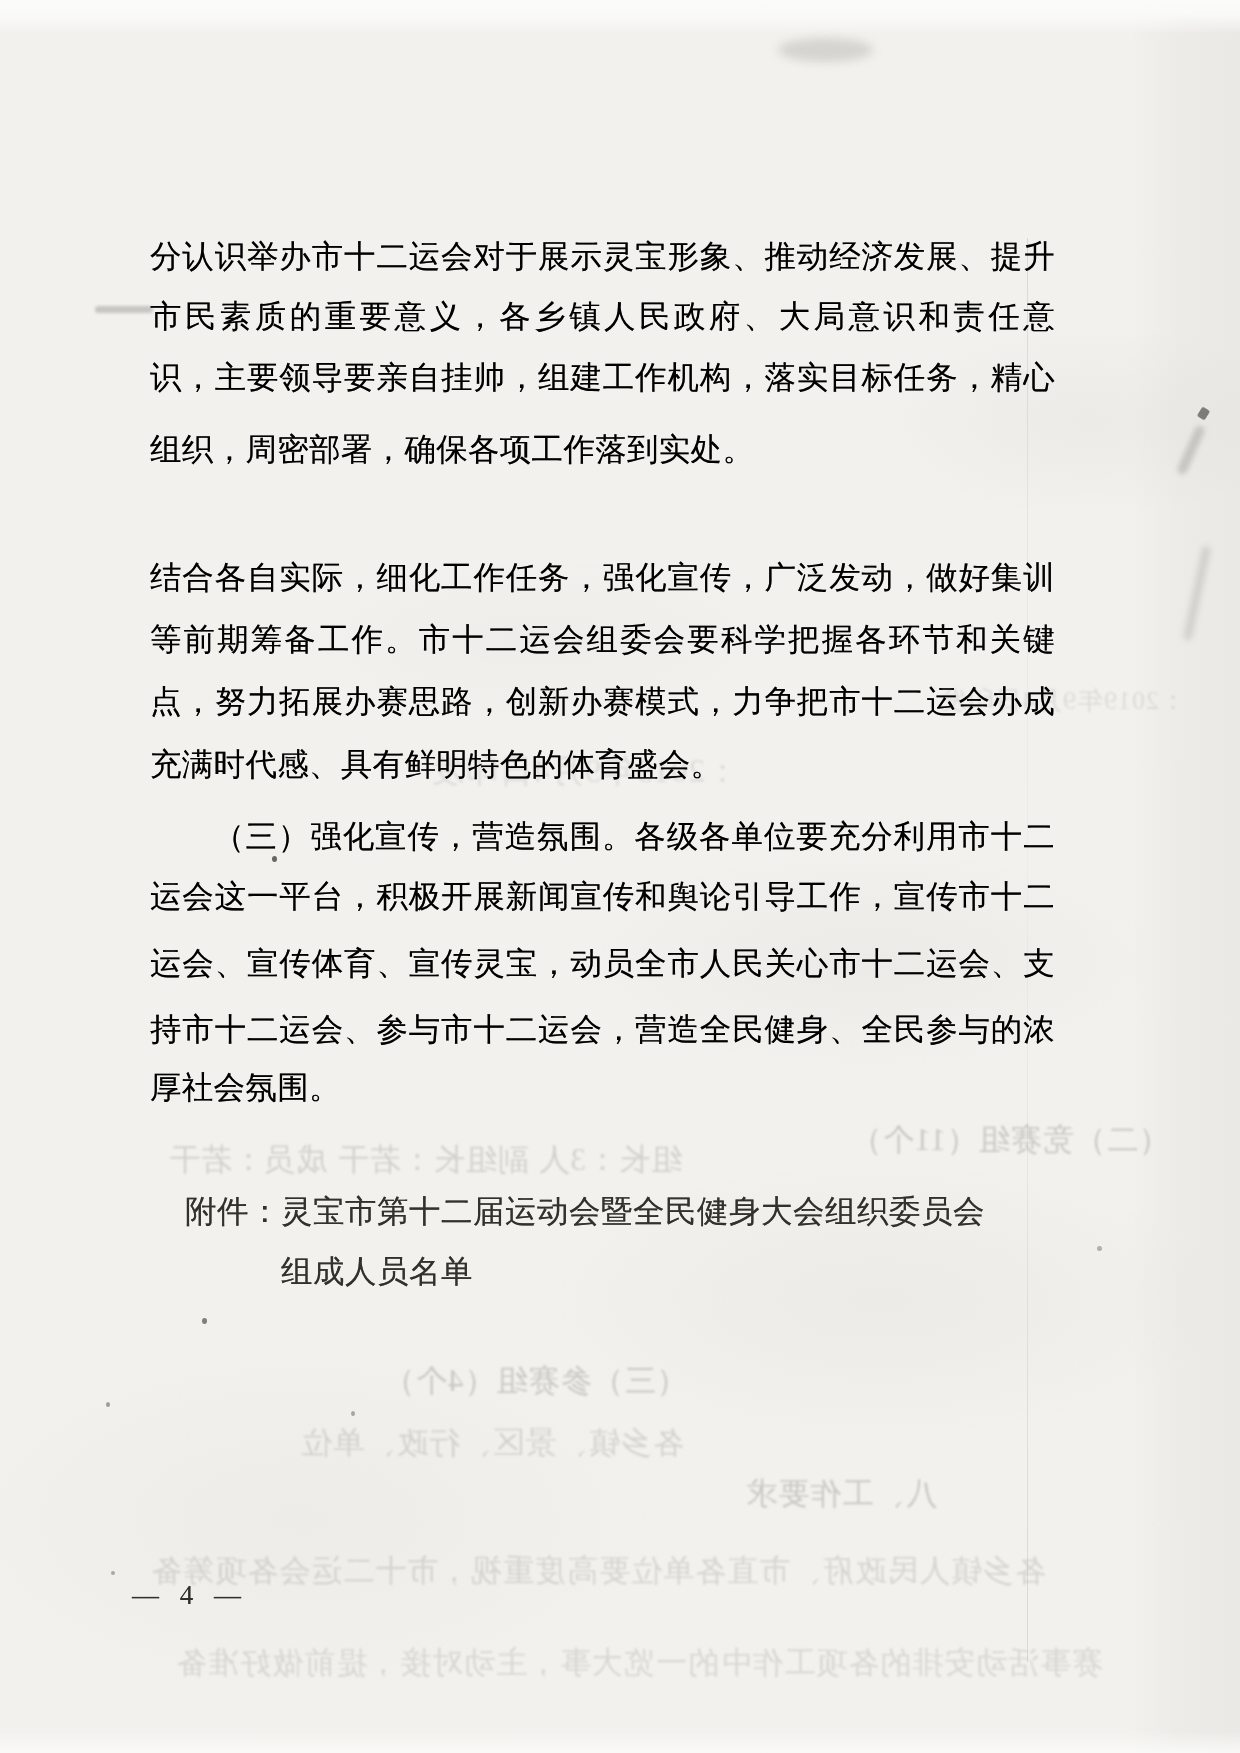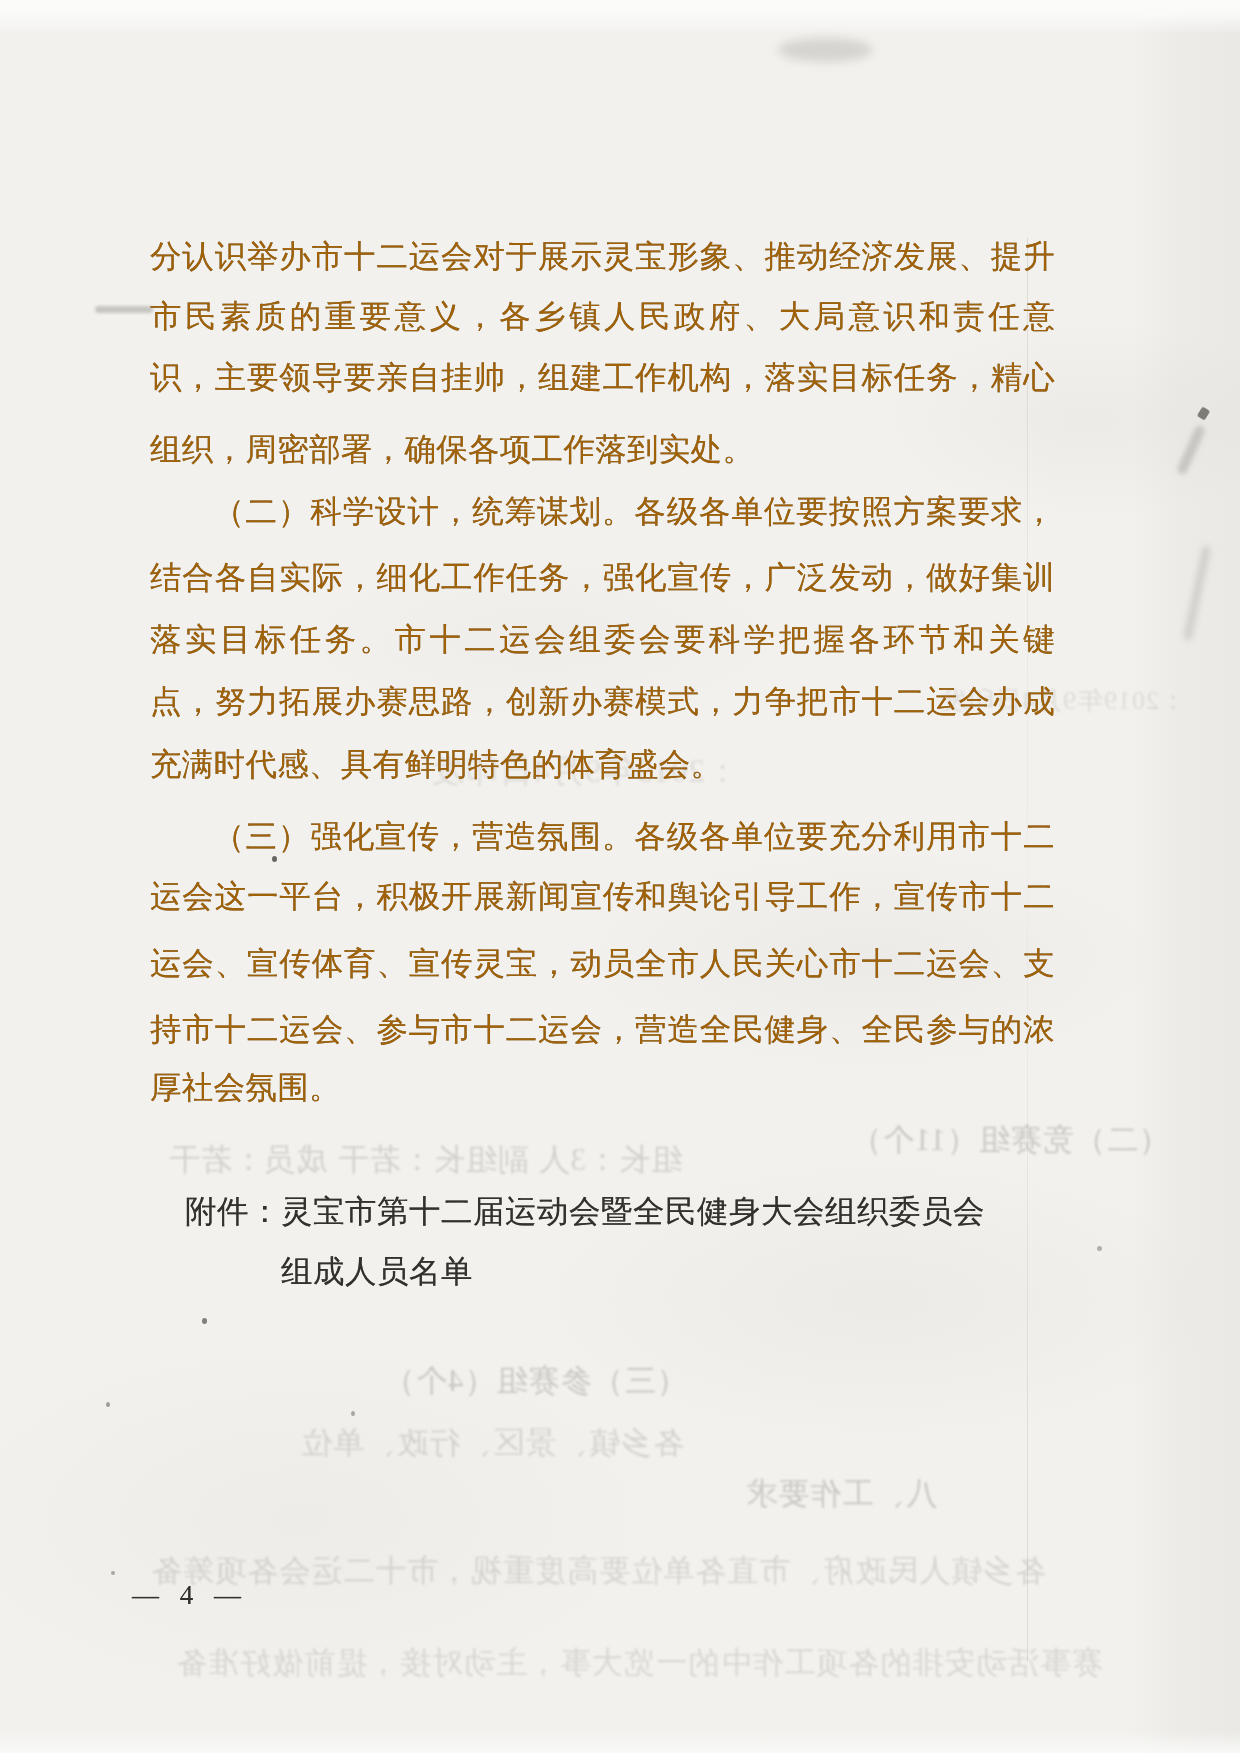--- a/index.html
+++ b/index.html
@@ -22,21 +22,21 @@
       radial-gradient(ellipse 420px 160px at 870px 960px, rgba(120,115,105,.05), transparent 70%),
       radial-gradient(ellipse 500px 200px at 880px 1300px, rgba(120,115,105,.05), transparent 70%),
       radial-gradient(ellipse 300px 140px at 1090px 420px, rgba(120,115,105,.05), transparent 70%),
       radial-gradient(ellipse 520px 260px at 300px 1520px, rgba(120,115,105,.04), transparent 70%),
       radial-gradient(ellipse 360px 120px at 540px 640px, rgba(120,115,105,.03), transparent 70%),
       linear-gradient(90deg, rgba(0,0,0,0) 1130px, rgba(80,78,72,.035) 1180px, rgba(80,78,72,.05) 1240px);
   }
   .line{
     position:absolute;left:150px;width:905px;
     font-size:31.5px;line-height:40px;
-    color:#a16207;
+    color:#000000;
     letter-spacing:.3px;
     text-align:justify;text-align-last:justify;
     text-shadow:0 0 .4px rgba(45,43,40,.65);
     white-space:nowrap;
   }
   .line.end{text-align:center;text-align-last:left;}
   .line.indent{padding-left:63px;width:842px;}
   .attach-line{
     position:absolute;
     font-size:31.5px;line-height:40px;color:#33312d;
@@ -109,23 +109,22 @@
   <div class="bt" style="left:745px;top:1476px;">八、工作要求</div>
   <div class="bt" style="left:150px;top:1553px;opacity:.7">各乡镇人民政府、市直各单位要高度重视，市十二运会各项筹备</div>
   <div class="bt" style="left:175px;top:1645px;opacity:.65">赛事活动安排的各项工作中的一览大事，主动对接，提前做好准备</div>
 
   <div class="fold"></div>
 
   <div class="line" style="top:237px">分认识举办市十二运会对于展示灵宝形象、推动经济发展、提升</div>
   <div class="line" style="top:297px">市民素质的重要意义，各乡镇人民政府、大局意识和责任意</div>
   <div class="line" style="top:358px">识，主要领导要亲自挂帅，组建工作机构，落实目标任务，精心</div>
   <div class="line end" style="top:430px">组织，周密部署，确保各项工作落到实处。</div>
-  <div class="line indent" style="top:492px">（二）科学设计，统筹谋划。各级各单位要按照方案要求，</div>
   <div class="line" style="top:558px">结合各自实际，细化工作任务，强化宣传，广泛发动，做好集训</div>
-  <div class="line" style="top:620px">落实目标任务。市十二运会组委会要科学把握各环节和关键</div>
+  <div class="line" style="top:620px">等前期筹备工作。市十二运会组委会要科学把握各环节和关键</div>
   <div class="line" style="top:682px">点，努力拓展办赛思路，创新办赛模式，力争把市十二运会办成</div>
   <div class="line end" style="top:745px">充满时代感、具有鲜明特色的体育盛会。</div>
   <div class="line indent" style="top:817px">（三）强化宣传，营造氛围。各级各单位要充分利用市十二</div>
   <div class="line" style="top:877px">运会这一平台，积极开展新闻宣传和舆论引导工作，宣传市十二</div>
   <div class="line" style="top:944px">运会、宣传体育、宣传灵宝，动员全市人民关心市十二运会、支</div>
   <div class="line" style="top:1010px">持市十二运会、参与市十二运会，营造全民健身、全民参与的浓</div>
   <div class="line end" style="top:1068px">厚社会氛围。</div>
 
   <div class="attach-line" style="left:185px;top:1192px">附件：灵宝市第十二届运动会暨全民健身大会组织委员会</div>
   <div class="attach-line" style="left:281px;top:1252px">组成人员名单</div>

